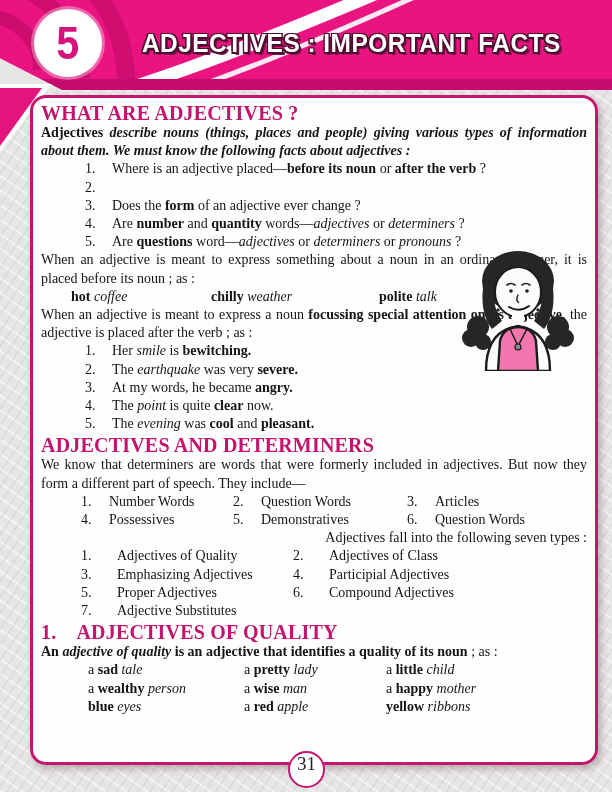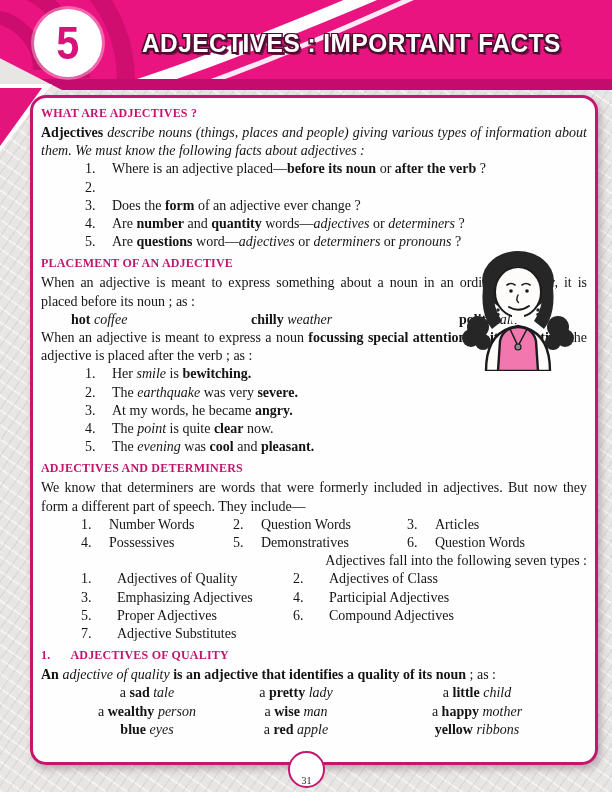--- a/index.html
+++ b/index.html
@@ -51,53 +51,53 @@
 
   
   .content-box{
     position:absolute;left:30px;top:95px;width:546px;height:661px;z-index:4;
     background:#FFFEFE;border:3px solid #C4166F;border-radius:16px;
     box-shadow:3px 4px 7px rgba(120,105,112,.45);
     padding:3px 8px 0 8px;box-sizing:content-box;
     font-size:14px;line-height:18.2px;overflow:hidden;
   }
   h2.sec{
-    margin:2px 0 1px 0;font-size:12px;line-height:20px;color:#C2146E;
+    margin:2px 0 1px 0;font-size:20px;line-height:20px;color:#C2146E;
     font-weight:bold;letter-spacing:.2px;
   }
   h2.sec .hnum{margin-right:20px;}
   .para{margin:0;text-align:justify;}
   .para.indent{margin-left:32px;text-align:right;}
   .run-b{font-weight:bold;}
   .run-i{font-style:italic;}
-  .run-bi{font-weight:normal;font-style:italic;}
+  .run-bi{font-weight:bold;font-style:italic;}
 
   .li{display:flex;padding-left:44px;}
   .li .num{width:27px;flex:none;}
   .li .li-text{flex:1;}
 
-  .ex-row3{display:grid;grid-template-columns:140px 168px auto;margin-left:30px;gap:40px;}
+  .ex-row3{display:grid;grid-template-columns:140px 168px auto;margin-left:30px;}
 
   .grid3{display:grid;grid-template-columns:152px 174px auto;margin-left:40px;}
   .grid2{display:grid;grid-template-columns:212px auto;margin-left:40px;}
   .cell{display:flex;}
   .cell .num{width:28px;flex:none;}
   .grid2 .cell .num{width:36px;}
 
-  .exgrid{display:grid;grid-template-columns:156px 142px auto;margin-left:28px;text-align:center;}
+  .exgrid{display:grid;grid-template-columns:156px 142px auto;margin-left:47px;}
 
   
   .girl{position:absolute;right:34px;top:247px;width:120px;height:124px;z-index:5;}
 
   
   .page-number-circle{
     position:absolute;left:288px;top:751px;width:33px;height:33px;border-radius:50%;
     background:#fff;border:2.5px solid #C4166F;z-index:6;
-    display:flex;align-items:flex-end;justify-content:center;
-    font-size:10px;color:#222;
+    display:flex;align-items:flex-start;justify-content:center;
+    font-size:19px;color:#222;
   }
 </style>
 </head>
 <body>
 
 <div class="page">
 
   <header class="banner">
     <svg viewBox="0 0 612 90" preserveAspectRatio="none">
       <path d="M-14,16 a54,54 0 0 1 54,54" fill="none" stroke="#C90C6C" stroke-width="14" opacity="0.9"></path>
@@ -136,21 +136,20 @@
       <div class="li">
           <span class="num">4.</span>
           <span class="li-text"><span class="run-n">Are </span><span class="run-b">number</span><span class="run-n"> and </span><span class="run-b">quantity</span><span class="run-n"> words—</span><span class="run-i">adjectives</span><span class="run-n"> or </span><span class="run-i">determiners</span><span class="run-n"> ?</span></span>
         </div>
       <div class="li">
           <span class="num">5.</span>
           <span class="li-text"><span class="run-n">Are </span><span class="run-b">questions</span><span class="run-n"> word—</span><span class="run-i">adjectives</span><span class="run-n"> or </span><span class="run-i">determiners</span><span class="run-n"> or </span><span class="run-i">pronouns</span><span class="run-n"> ?</span></span>
         </div>
     </div>
 
-    <h2 class="sec">PLACEMENT OF AN ADJECTIVE</h2>
     <p class="para"><span class="run-n">When an adjective is meant to express something about a noun in an ordinary manner, it is placed before its noun ; as :</span></p>
     <div class="ex-row3">
       <span><span class="run-b">hot </span><span class="run-i">coffee</span></span>
       <span><span class="run-b">chilly </span><span class="run-i">weather</span></span>
       <span><span class="run-b">polite </span><span class="run-i">talk</span></span>
     </div>
     <p class="para"><span class="run-n">When an adjective is meant to express a noun </span><span class="run-b">focussing special attention on its adjective,</span><span class="run-n"> the adjective is placed after the verb ; as :</span></p>
     <div>
       <div class="li">
           <span class="num">1.</span>

